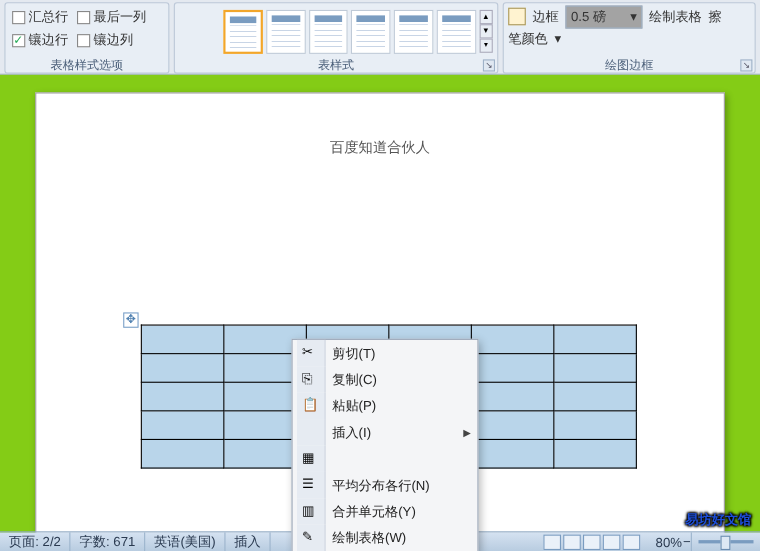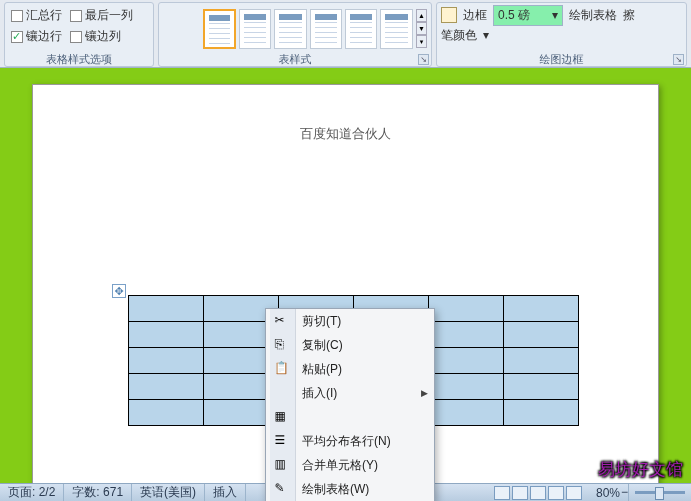--- a/index.html
+++ b/index.html
@@ -10,35 +10,35 @@
 .ribbon-group { background: #e8eef5; border: 1px solid #bcc8d8; border-radius: 3px; margin: 0 2px; display: flex; flex-direction: column; position: relative; padding: 2px 4px 14px 4px; }
 .ribbon-group-label { position: absolute; bottom: 0; left: 0; right: 0; text-align: center; color: #4c607a; font-size: 11px; height: 14px; }
 .ribbon-group-dialog { position: absolute; bottom: 1px; right: 2px; width: 11px; height: 11px; border: 1px solid #9fb2c8; background: #e0e8f2; font-size: 8px; text-align: center; line-height: 9px; color: #556; }
 
 .group1 { width: 150px; }
 .checkrow { display: flex; gap: 8px; padding: 2px 2px; align-items: center; }
 .check { display: flex; align-items: center; gap: 3px; color: #333; }
 .check .box { width: 12px; height: 12px; border: 1px solid #888; background: #fff; display: inline-block; position: relative; }
 .checked::after { content: "✓"; position: absolute; top: -2px; left: 0; font-size: 11px; color: #2a5; }
 
-.group2 { width: 274px; padding-left: 44px; }
+.group2 { width: 295px; padding-left: 44px; }
 .styles-row { display: flex; gap: 3px; align-items: center; height: 48px; }
 .style-thumb { width: 40px; height: 40px; border: 1px solid #bfcad7; background: #fff; position: relative; }
 .style-thumb.active { border: 2px solid #f2a62a; }
 .thumb-grid { position: absolute; top: 4px; left: 4px; right: 4px; bottom: 4px; }
 .thumb-grid::before, .thumb-grid::after { content: ""; position: absolute; background: #5e7a9c; }
 .thumb-header { position: absolute; top: 0; left: 0; right: 0; height: 6px; background: #7a9cc0; }
 .thumb-lines { position: absolute; top: 8px; left: 0; right: 0; height: 24px; background: repeating-linear-gradient(to bottom, #c8d5e6 0, #c8d5e6 1px, transparent 1px, transparent 5px); }
 .style-scroll { width: 14px; display: flex; flex-direction: column; }
 .style-scroll div { height: 13px; border: 1px solid #aab; background: #e9eef5; text-align: center; font-size: 7px; line-height: 11px; }
 
 .group3 { flex: 1; }
 .g3row { display: flex; gap: 6px; align-items: center; height: 20px; color: #333; }
 .g3icon { width: 16px; height: 16px; border: 1px solid #a8975a; background: #fff3d0; }
-.weight-box { border: 1px solid #9fb2c8; background: #86efac; padding: 1px 4px; width: 70px; display: flex; justify-content: space-between; align-items: center; }
+.weight-box { border: 1px solid #9fb2c8; background: #a3a3a3; padding: 1px 4px; width: 70px; display: flex; justify-content: space-between; align-items: center; }
 
 
 .doc-area { background: #84cc16; height: 485px; padding: 16px 32px; overflow: hidden; position: relative; }
 .page { background: #fff; border: 1px solid #999; box-shadow: 2px 2px 6px rgba(0,0,0,.3); height: 500px; padding: 40px 36px; position: relative; }
 .doc-title { text-align: center; color: #555; font-size: 13px; margin-bottom: 24px; }
 .anchor { position: absolute; left: 112px; top: 216px; width: 14px; height: 14px; border: 1px solid #7aa0c8; background: #fff; color: #5080b0; text-align: center; line-height: 12px; font-size: 11px; }
 
 .tbl { position: absolute; left: 128px; top: 227px; border-collapse: collapse; }
 .tbl td { border: 1px solid #000; width: 75px; height: 26px; background: #b9d5ea; }
 
@@ -52,21 +52,21 @@
 
 
 .status { position: absolute; left: 0; right: 0; bottom: 0; height: 18px; background: linear-gradient(#d5e2f1, #b8cce0); border-top: 1px solid #8fa8c2; display: flex; align-items: center; font-size: 11px; color: #2a3a50; }
 .status-cell { padding: 0 8px; border-right: 1px solid #9cb4cc; height: 100%; display: flex; align-items: center; }
 .zoom-icons { display: flex; gap: 2px; padding: 0 6px; align-items: center;}
 .zoom-icons span { width: 16px; height: 14px; border: 1px solid #7a9cc0; background: #eaf1f9; }
 .slider { width: 50px; height: 3px; background: #7a9cc0; position: relative; margin: 0 6px; }
 .slider::before { content: "−"; position: absolute; left: -14px; top: -6px; }
 .slider::after { content: ""; position: absolute; left: 20px; top: -4px; width: 7px; height: 11px; background: #dde8f4; border: 1px solid #6a8cb0; }
 
-.watermark { position: absolute; right: 8px; bottom: 20px; font-size: 17px; font-weight: normal; color: #a21caf; text-shadow: 1px 1px 2px #000, -1px -1px 2px #000, 1px -1px 2px #000, -1px 1px 2px #000; z-index: 100; }
+.watermark { position: absolute; right: 8px; bottom: 20px; font-size: 12px; font-weight: bold; color: #1d4ed8; text-shadow: 1px 1px 2px #000, -1px -1px 2px #000, 1px -1px 2px #000, -1px 1px 2px #000; z-index: 100; }
 </style>
 </head>
 <body>
 
 <div class="ribbon">
   <div class="ribbon-group group1">
     <div class="checkrow">
       <label class="check">
           <span class="box"></span>
           <span>汇总行</span>

